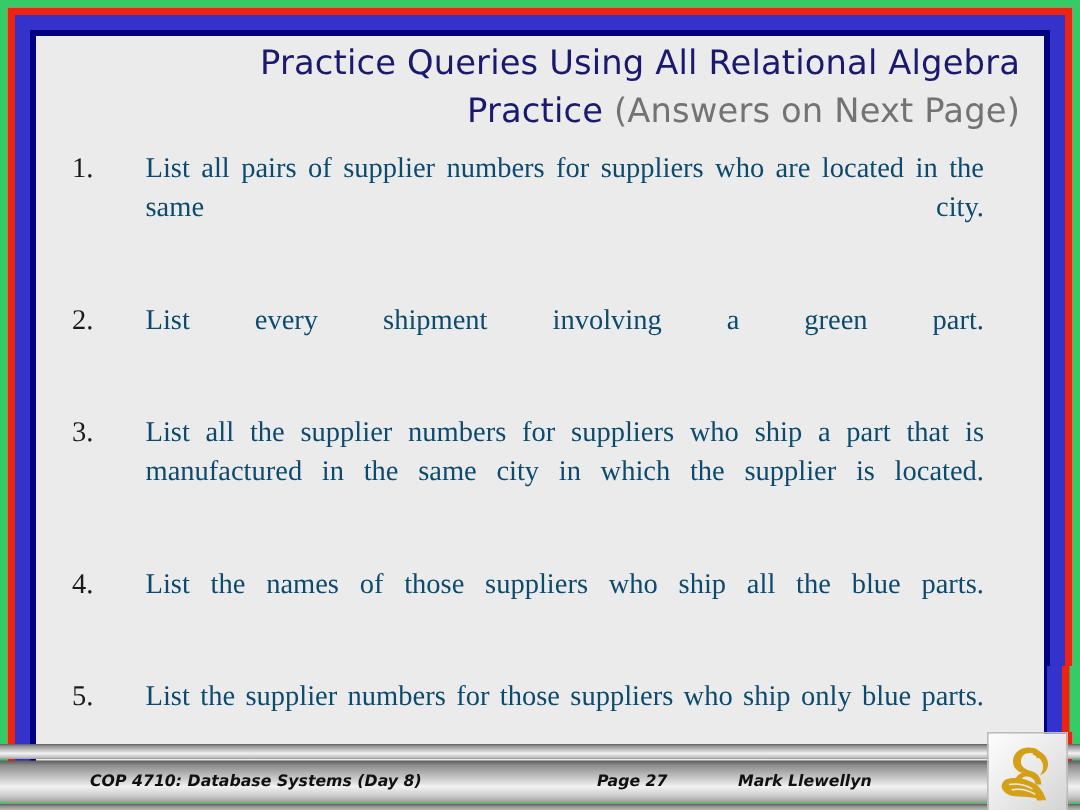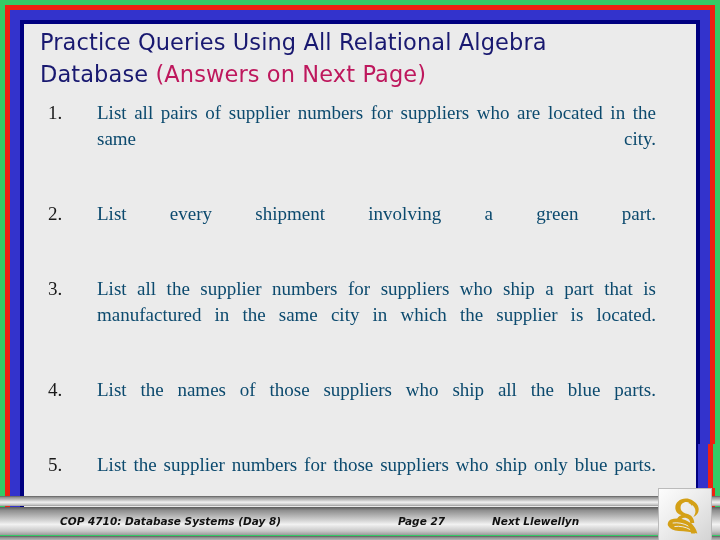--- a/index.html
+++ b/index.html
@@ -43,29 +43,29 @@
     width: 672px; height: 492px;
     background: #ebebeb;
   }
 
   
   #title-block {
     position: absolute;
     left: 40px;
     top: 26px;
     width: 640px;
-    text-align: left;
+    text-align: right;
     font-family: "DejaVu Sans", "Liberation Sans", sans-serif;
     font-size: 22.5px;
     line-height: 32px;
     letter-spacing: 0.1px;
     color: #191970;
     white-space: nowrap;
   }
-  #title-block .accent { color: #be185d; }
+  #title-block .accent { color: #737373; }
 
   
   #query-list {
     position: absolute;
     left: 42px;
     top: 100px;
     width: 614px;
   }
   .query-item {
     display: flex;
@@ -176,21 +176,21 @@
 <div id="slide">
 
   <div class="border-layer" id="border-green"></div>
   <div class="border-layer" id="border-red"></div>
   <div class="border-layer" id="border-blue"></div>
   <div class="border-layer" id="border-navy"></div>
   <div id="content-plate"></div>
 
   <div id="title-block">
     <div>Practice Queries Using All Relational Algebra</div>
-    <div><span>Database </span><span class="accent">(Answers on Next Page)</span></div>
+    <div><span>Practice </span><span class="accent">(Answers on Next Page)</span></div>
   </div>
 
   <div id="query-list">
 
     <div class="query-item">
       <div class="query-num">1.</div>
       <div class="query-text">List all pairs of supplier numbers for suppliers who are located in the same city.</div>
     </div>
 
     <div class="query-item">
@@ -216,21 +216,21 @@
   </div>
 
   <div id="footer">
     <div class="fbar" id="fbar-top"></div>
     <div class="fbar" id="fbar-main"></div>
     <div class="fbar" id="fbar-bottom"></div>
 
     <div id="footer-text">
       <span id="footer-course">COP 4710: Database Systems  (Day 8)</span>
       <span id="footer-page">Page 27</span>
-      <span id="footer-author">Next Llewellyn</span>
+      <span id="footer-author">Mark Llewellyn</span>
     </div>
 
     <div id="frame-tick">
       <i id="tick-blue"></i>
       <i id="tick-red"></i>
       <i id="tick-green"></i>
     </div>
 
     <div id="logo-box">
       <svg width="44" height="44" viewBox="0 0 100 100">

